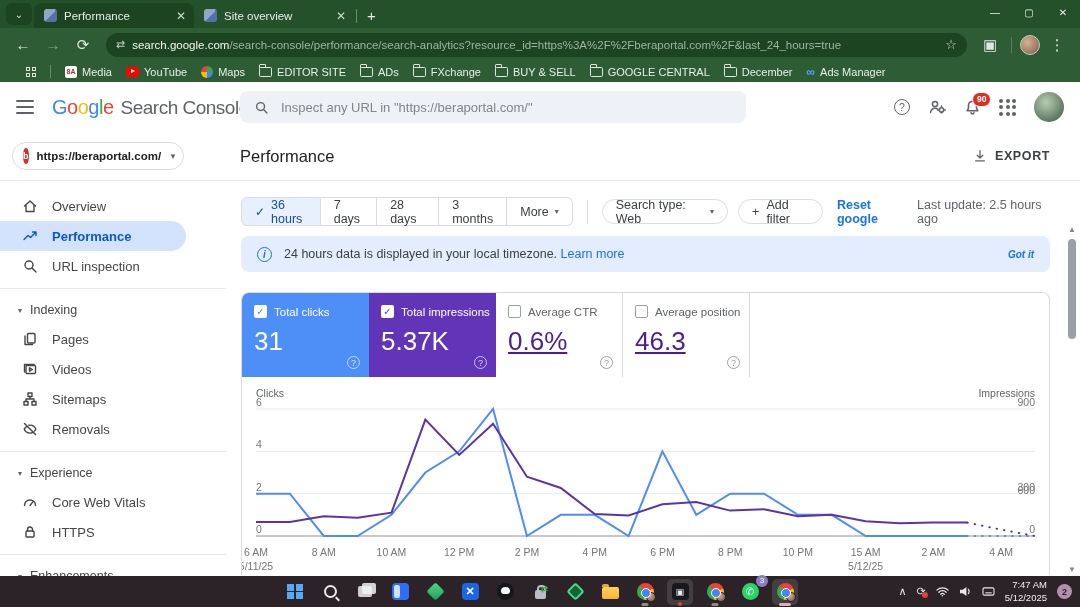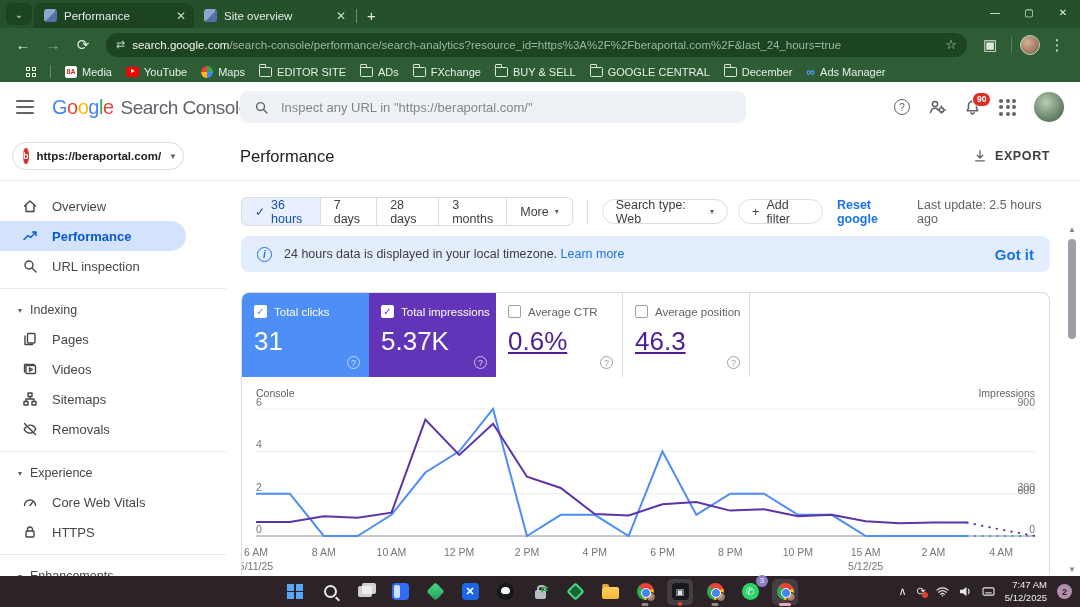--- a/index.html
+++ b/index.html
@@ -87,21 +87,21 @@
   .seg.last { border-radius:0 6px 6px 0; }
   .check { color:#174ea6; font-size:12px; }
   .vsep { width:1px; height:24px; background:#dadce0; margin:0 4px; }
   .pill { height:25px; border:1px solid #dadce0; border-radius:15px; padding:0 13px; display:flex; align-items:center; gap:7px; font-size:12.5px; color:#3c4043; background:#fff; }
   .link-btn { color:#1a73e8; font-size:12.5px; font-weight:bold; margin-left:4px; }
   .last-update { margin-left:auto; font-size:12.5px; color:#5f6368; }
 
   .banner { margin:10px 30px 0 15px; height:36px; background:var(--banner-bg); border-radius:8px; display:flex; align-items:center; padding:0 16px; gap:12px; font-size:12.5px; color:#3c4043; }
   .info-circle { width:15px; height:15px; border:1.6px solid #1a73e8; border-radius:50%; color:#1a73e8; font-size:10px; font-style:italic; font-weight:bold; display:flex; align-items:center; justify-content:center; flex:none; }
   .banner a { color:#1a73e8; text-decoration:none; }
-  .banner .gotit { margin-left:auto; color:#1a73e8; font-weight:bold; font-size:15px; }
+  .banner .gotit { margin-left:auto; color:#1a73e8; font-weight:bold; font-size:10px;font-style:italic; }
 
   .card { margin:20px 30px 0 15px; background:#fff; border:1px solid #dadce0; border-bottom:none; border-radius:8px 8px 0 0; height:283px; overflow:hidden; }
   .tiles { display:flex; height:84px; }
   .tile { width:127px; flex:none; position:relative; padding:12px 12px; }
   .tile.clicks { background:var(--clicks-blue); color:#fff; }
   .tile.impr { background:var(--impr-purple); color:#fff; }
   .tile.plain { color:#5f6368; border-right:1px solid #dadce0; }
   .tile.plain.first-plain { border-left:none; }
   .tile-head { display:flex; align-items:center; gap:7px; font-size:11.5px; white-space:nowrap; }
   .cb { width:13px; height:13px; border-radius:2px; flex:none; display:flex; align-items:center; justify-content:center; font-size:10px; }
@@ -487,21 +487,21 @@
                 <span class="cb off"></span>
                 <span>Average position</span>
               </div>
             <div class="tile-value">46.3</div>
             <span class="tile-help">?</span>
           </div>
         </div>
 
         <div class="chartwrap">
           <div class="axis-top">
-            <span>Console</span>
+            <span>Clicks</span>
             <span>Impressions</span>
           </div>
           <div class="plot">
             <svg viewBox="0 0 1000 140" preserveAspectRatio="none">
                 <line x1="0" y1="135.0" x2="1000" y2="135.0" stroke="#8a8f94" stroke-width="1" vector-effect="non-scaling-stroke"></line>
                 <line x1="0" y1="92.7" x2="1000" y2="92.7" stroke="#e8eaed" stroke-width="1" vector-effect="non-scaling-stroke"></line>
                 <line x1="0" y1="50.3" x2="1000" y2="50.3" stroke="#e8eaed" stroke-width="1" vector-effect="non-scaling-stroke"></line>
                 <line x1="0" y1="8.0" x2="1000" y2="8.0" stroke="#e8eaed" stroke-width="1" vector-effect="non-scaling-stroke"></line>
                 <polyline points="0.0,92.7 43.5,92.7 87.0,135.0 130.4,135.0 173.9,113.8 217.4,71.5 260.9,50.3 304.3,8.0 347.8,135.0 391.3,113.8 434.8,113.8 478.3,135.0 521.7,50.3 565.2,113.8 608.7,92.7 652.2,92.7 695.7,113.8 739.1,113.8 782.6,135.0 826.1,135.0 869.6,135.0 913.0,135.0" fill="none" stroke="#4e8df6" stroke-width="2" vector-effect="non-scaling-stroke"></polyline>
                 <polyline points="913.0,135.0 956.5,135.0 1000.0,135.0" fill="none" stroke="#4e8df6" stroke-width="2" stroke-dasharray="0.5 7" stroke-linecap="round" vector-effect="non-scaling-stroke"></polyline>

